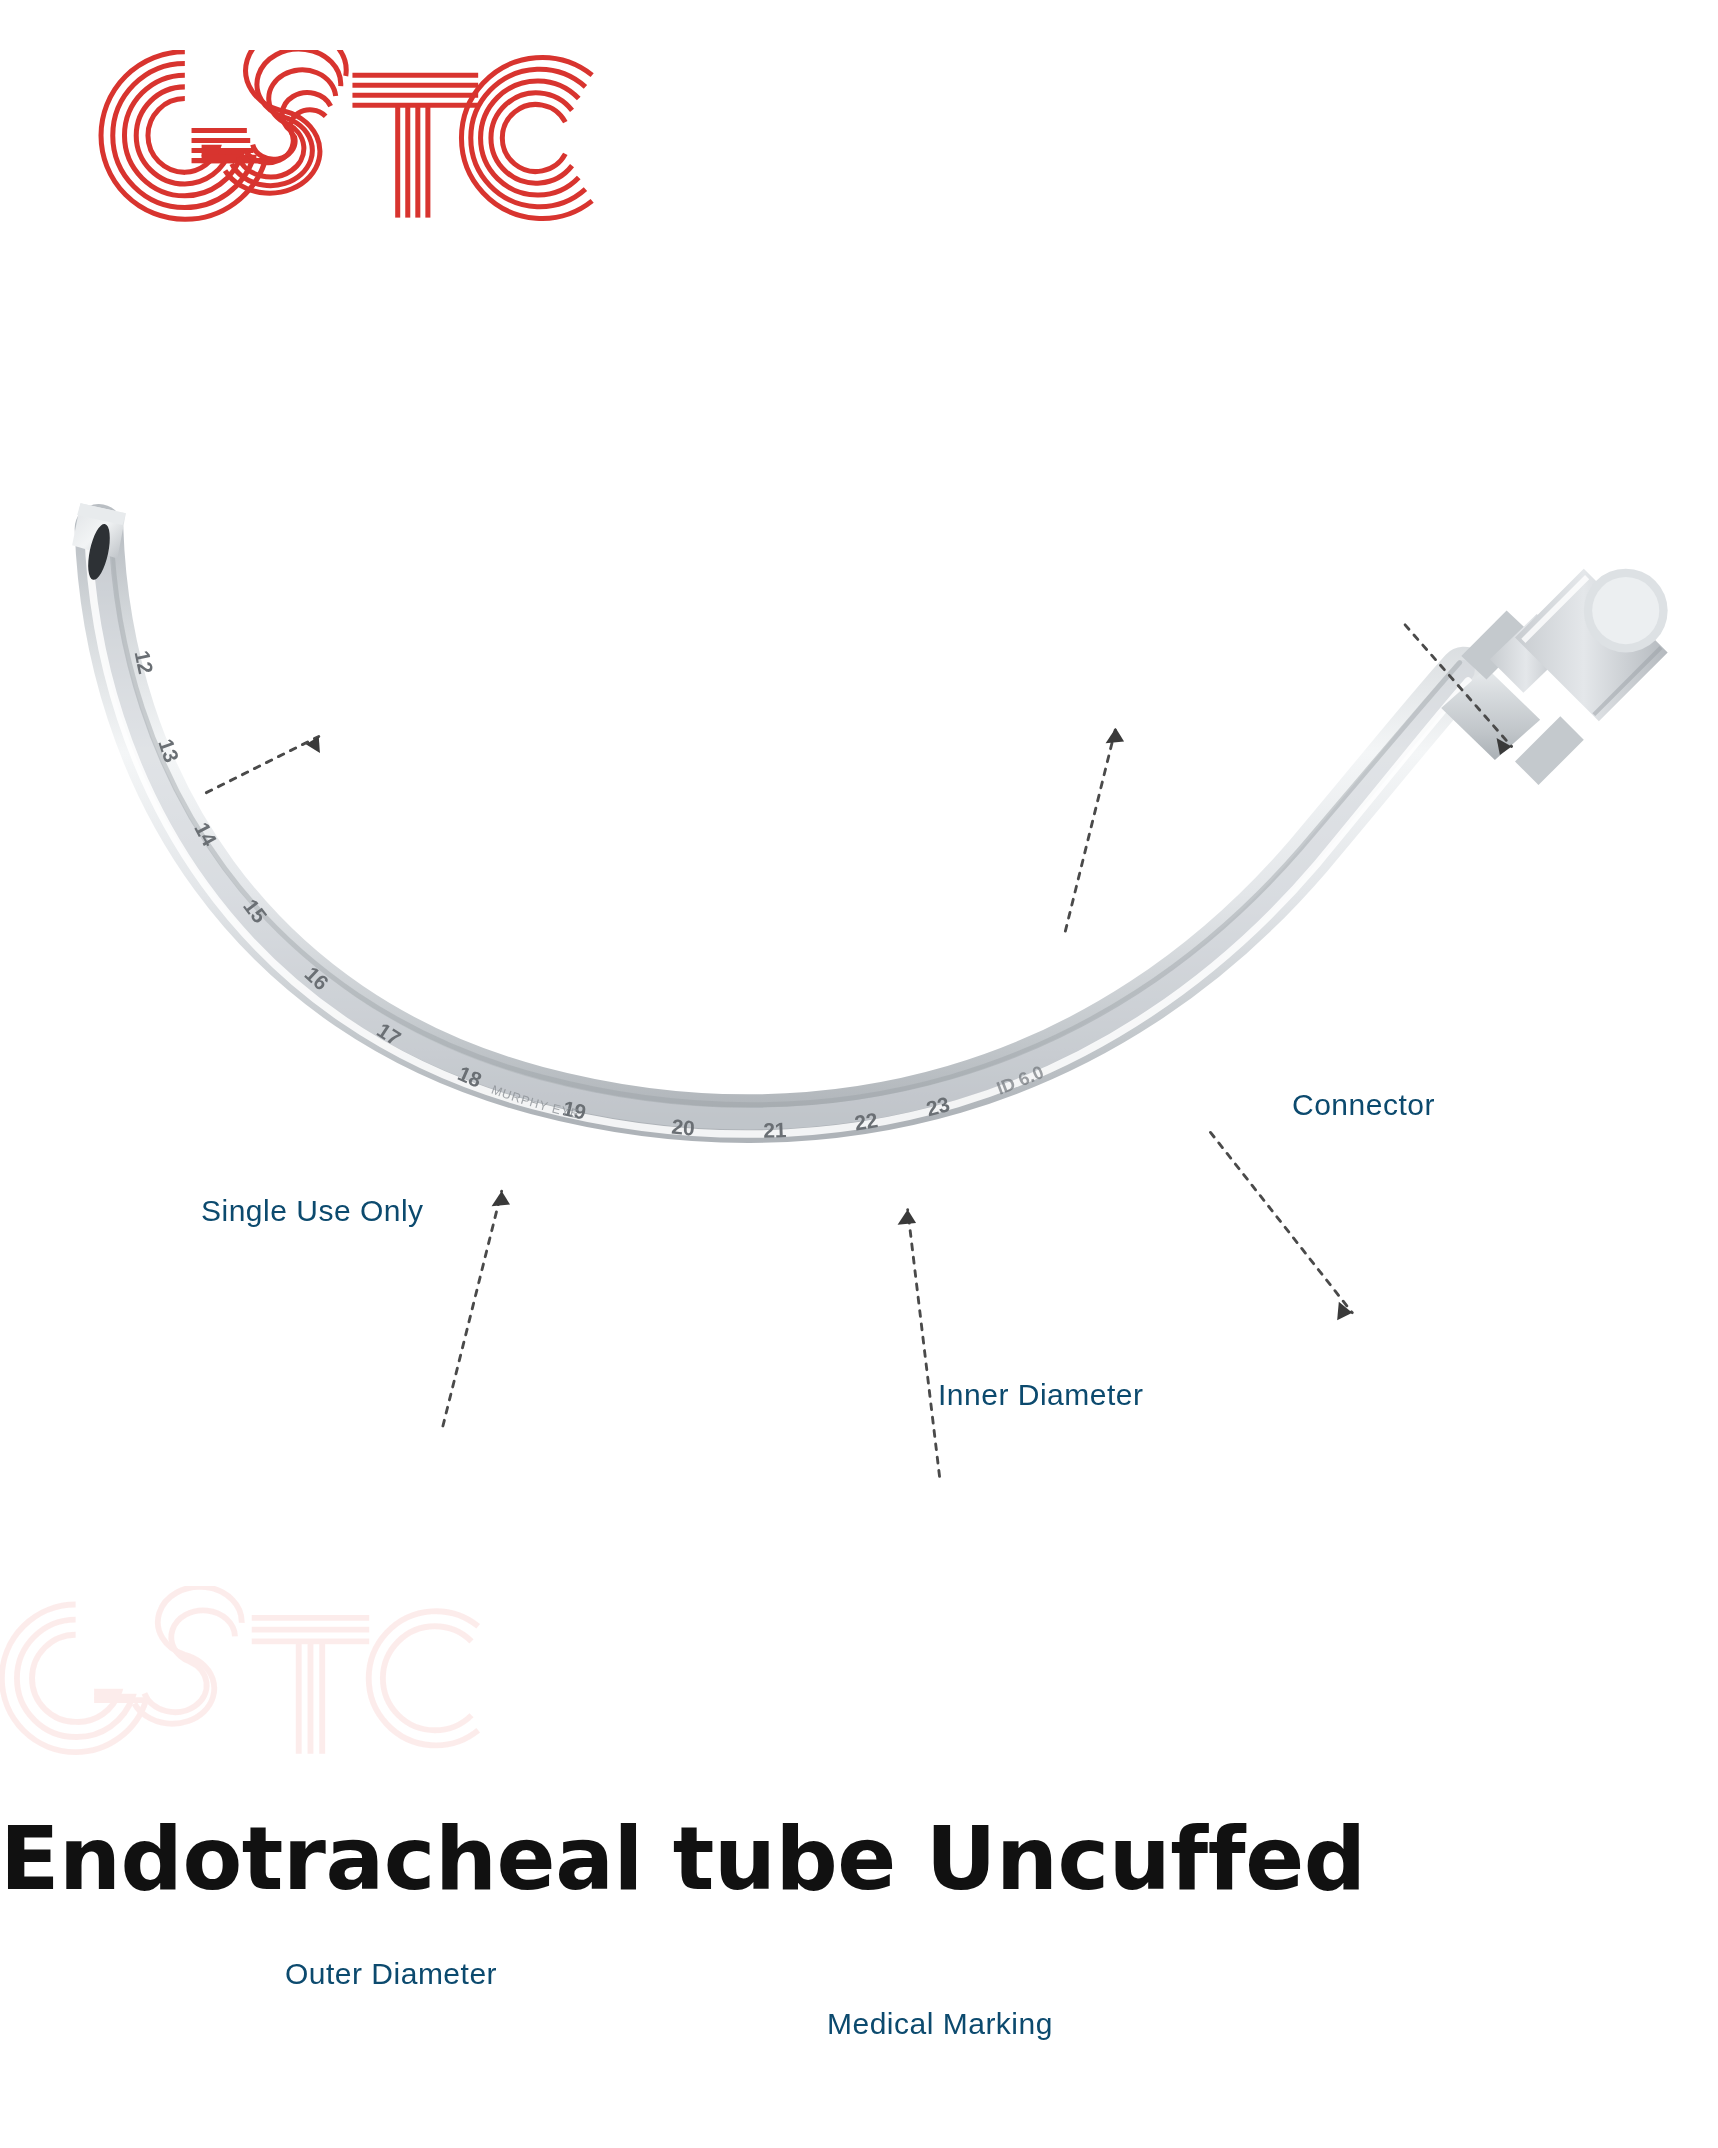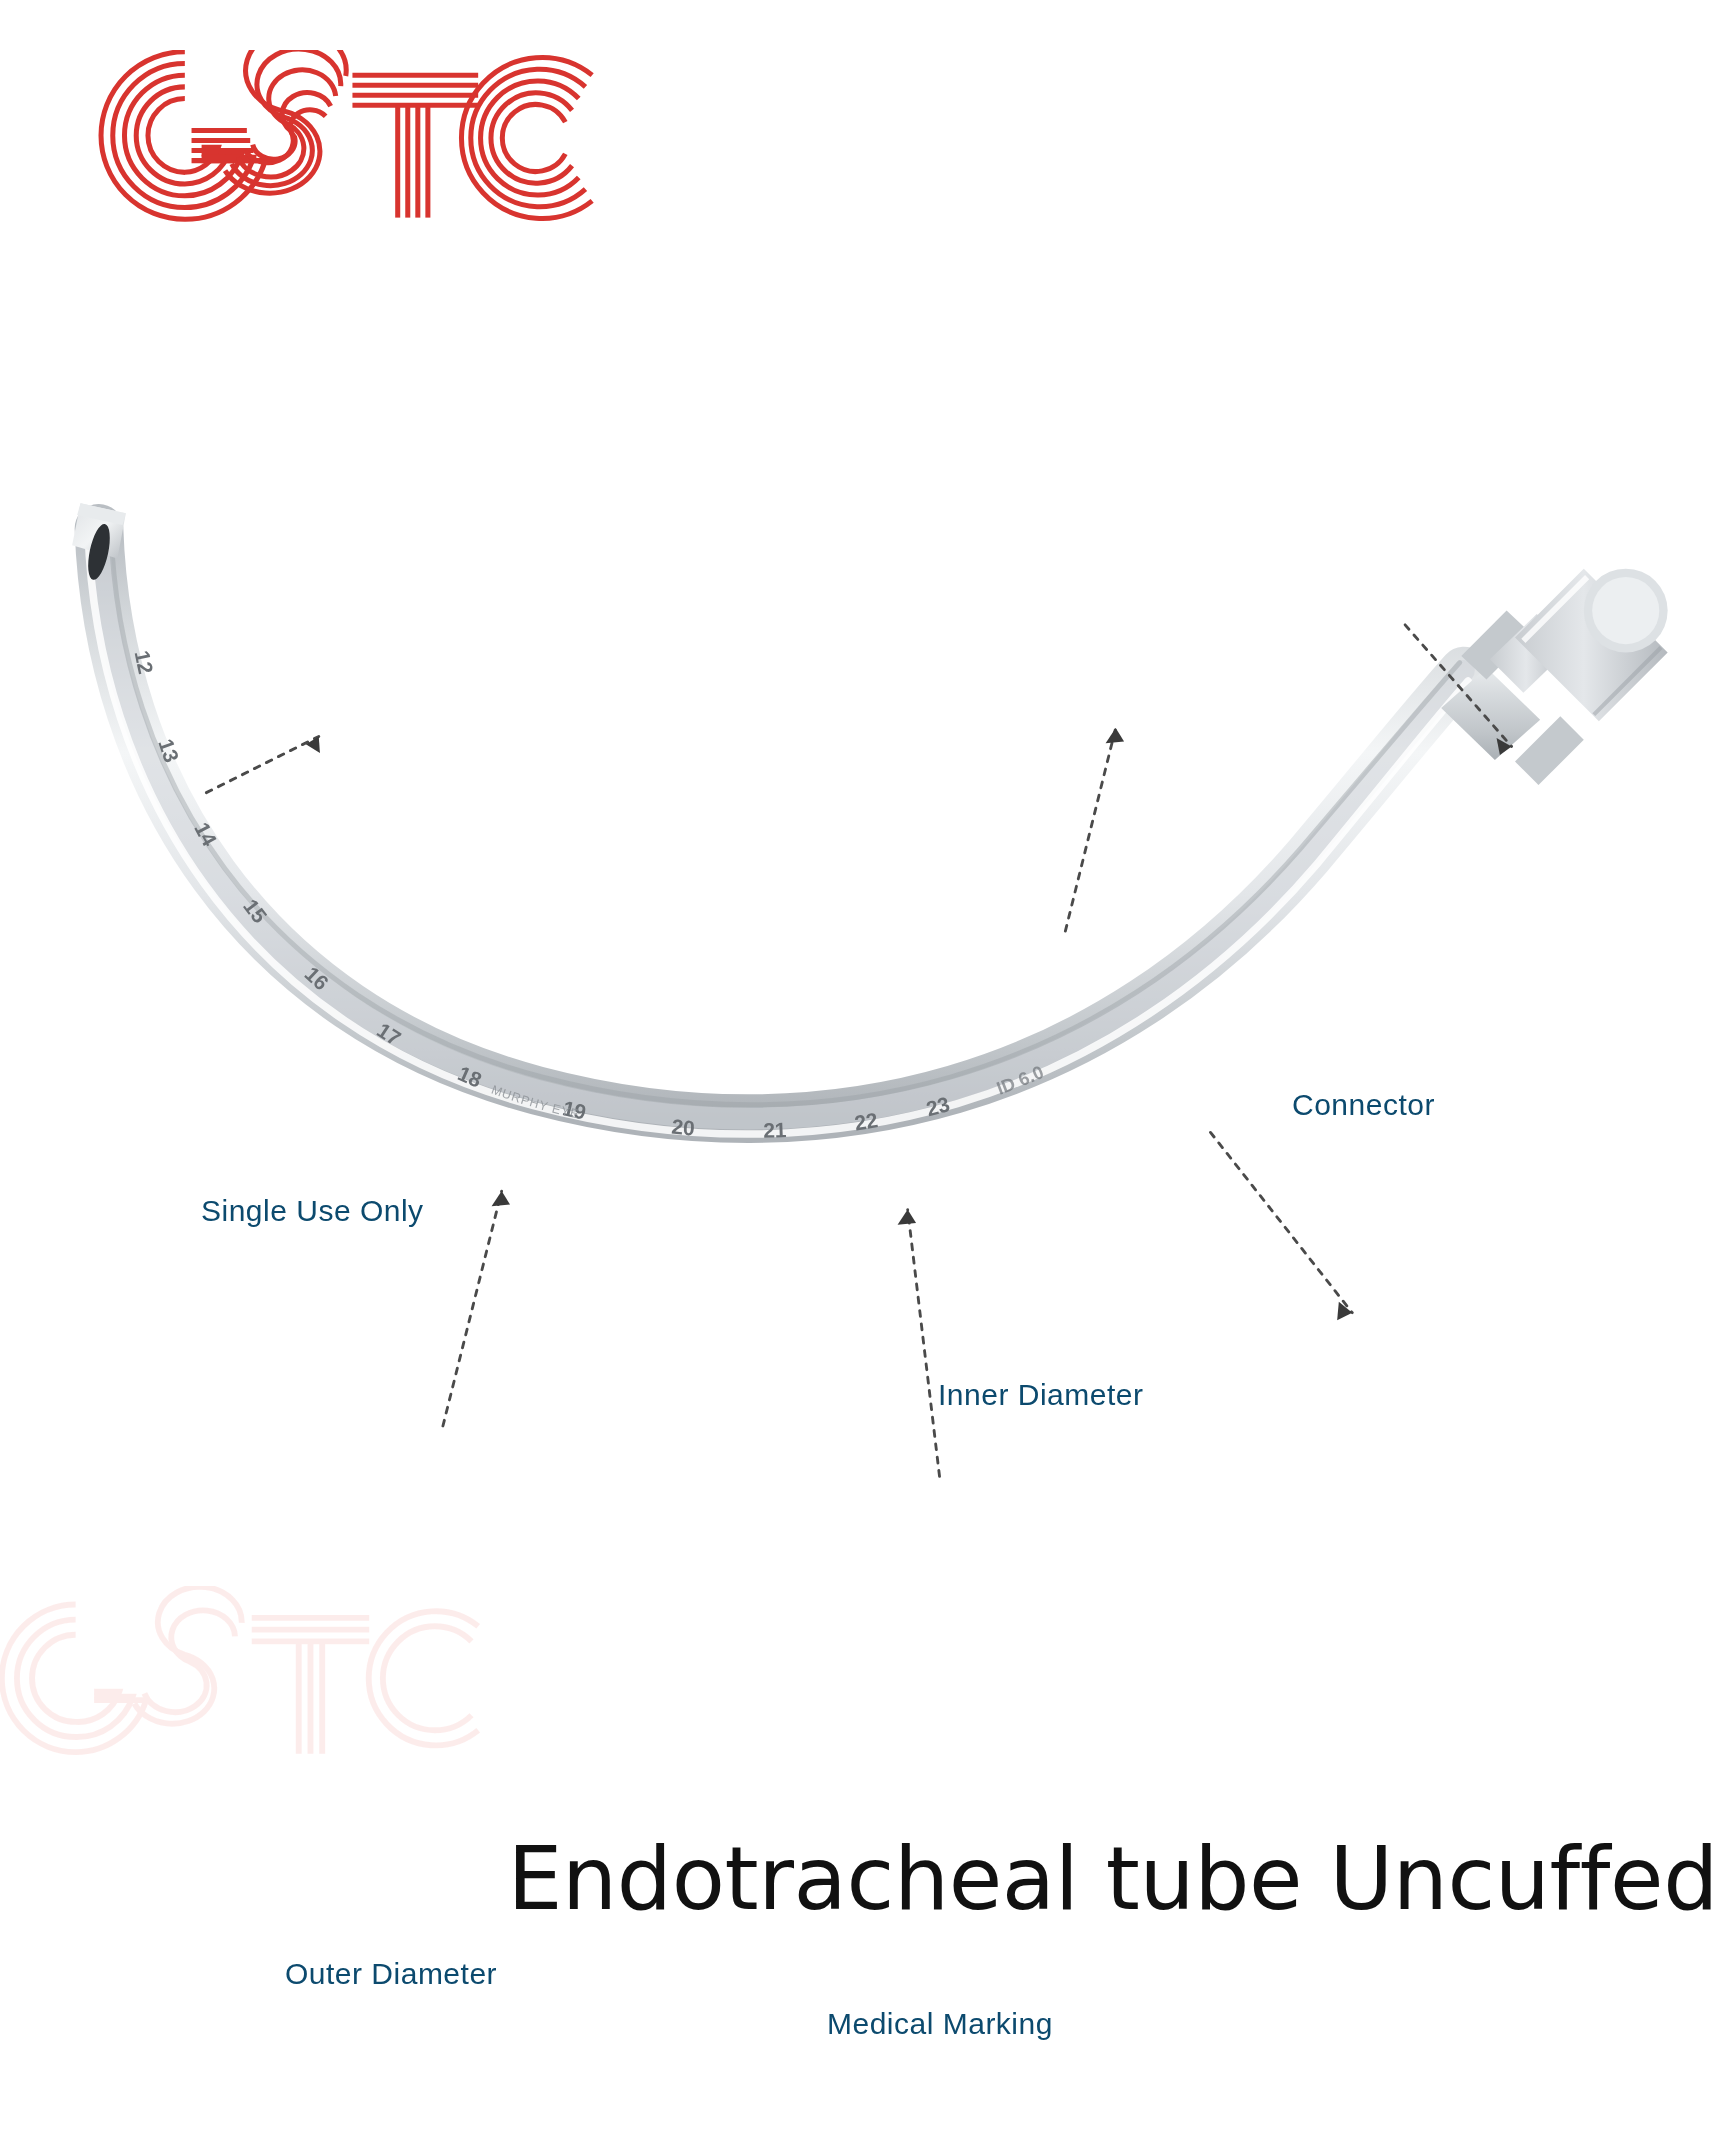--- a/index.html
+++ b/index.html
@@ -70,27 +70,26 @@
   #callout-outer-diam   { left: 285px;  top: 1452px; }
   #callout-length-mark  { left: 827px;  top: 1502px; }
   #callout-pvc          { left: 1250px; top: 1343px; text-align: center; transform: translateX(-50%); }
 
   
   #product-title {
     position: absolute;
     left: 0;
     top: 1808px;
     width: 1718px;
-    text-align: right;
+    text-align: left;
     font-family: "DejaVu Sans", sans-serif;
     font-size: 87px;
-    font-weight: 400;
+    font-weight: 700;
     color: #111111;
     letter-spacing: -0.4px;
-    margin-top: 20px;
   }
 </style>
 </head>
 <body>
 
 <svg id="brand-logo" viewBox="0 0 650 210" xmlns="http://www.w3.org/2000/svg" aria-hidden="true">
   <defs>
     <clipPath id="clipG">
       <path d="M0 0 H650 V210 H0 Z"></path>
     </clipPath>

